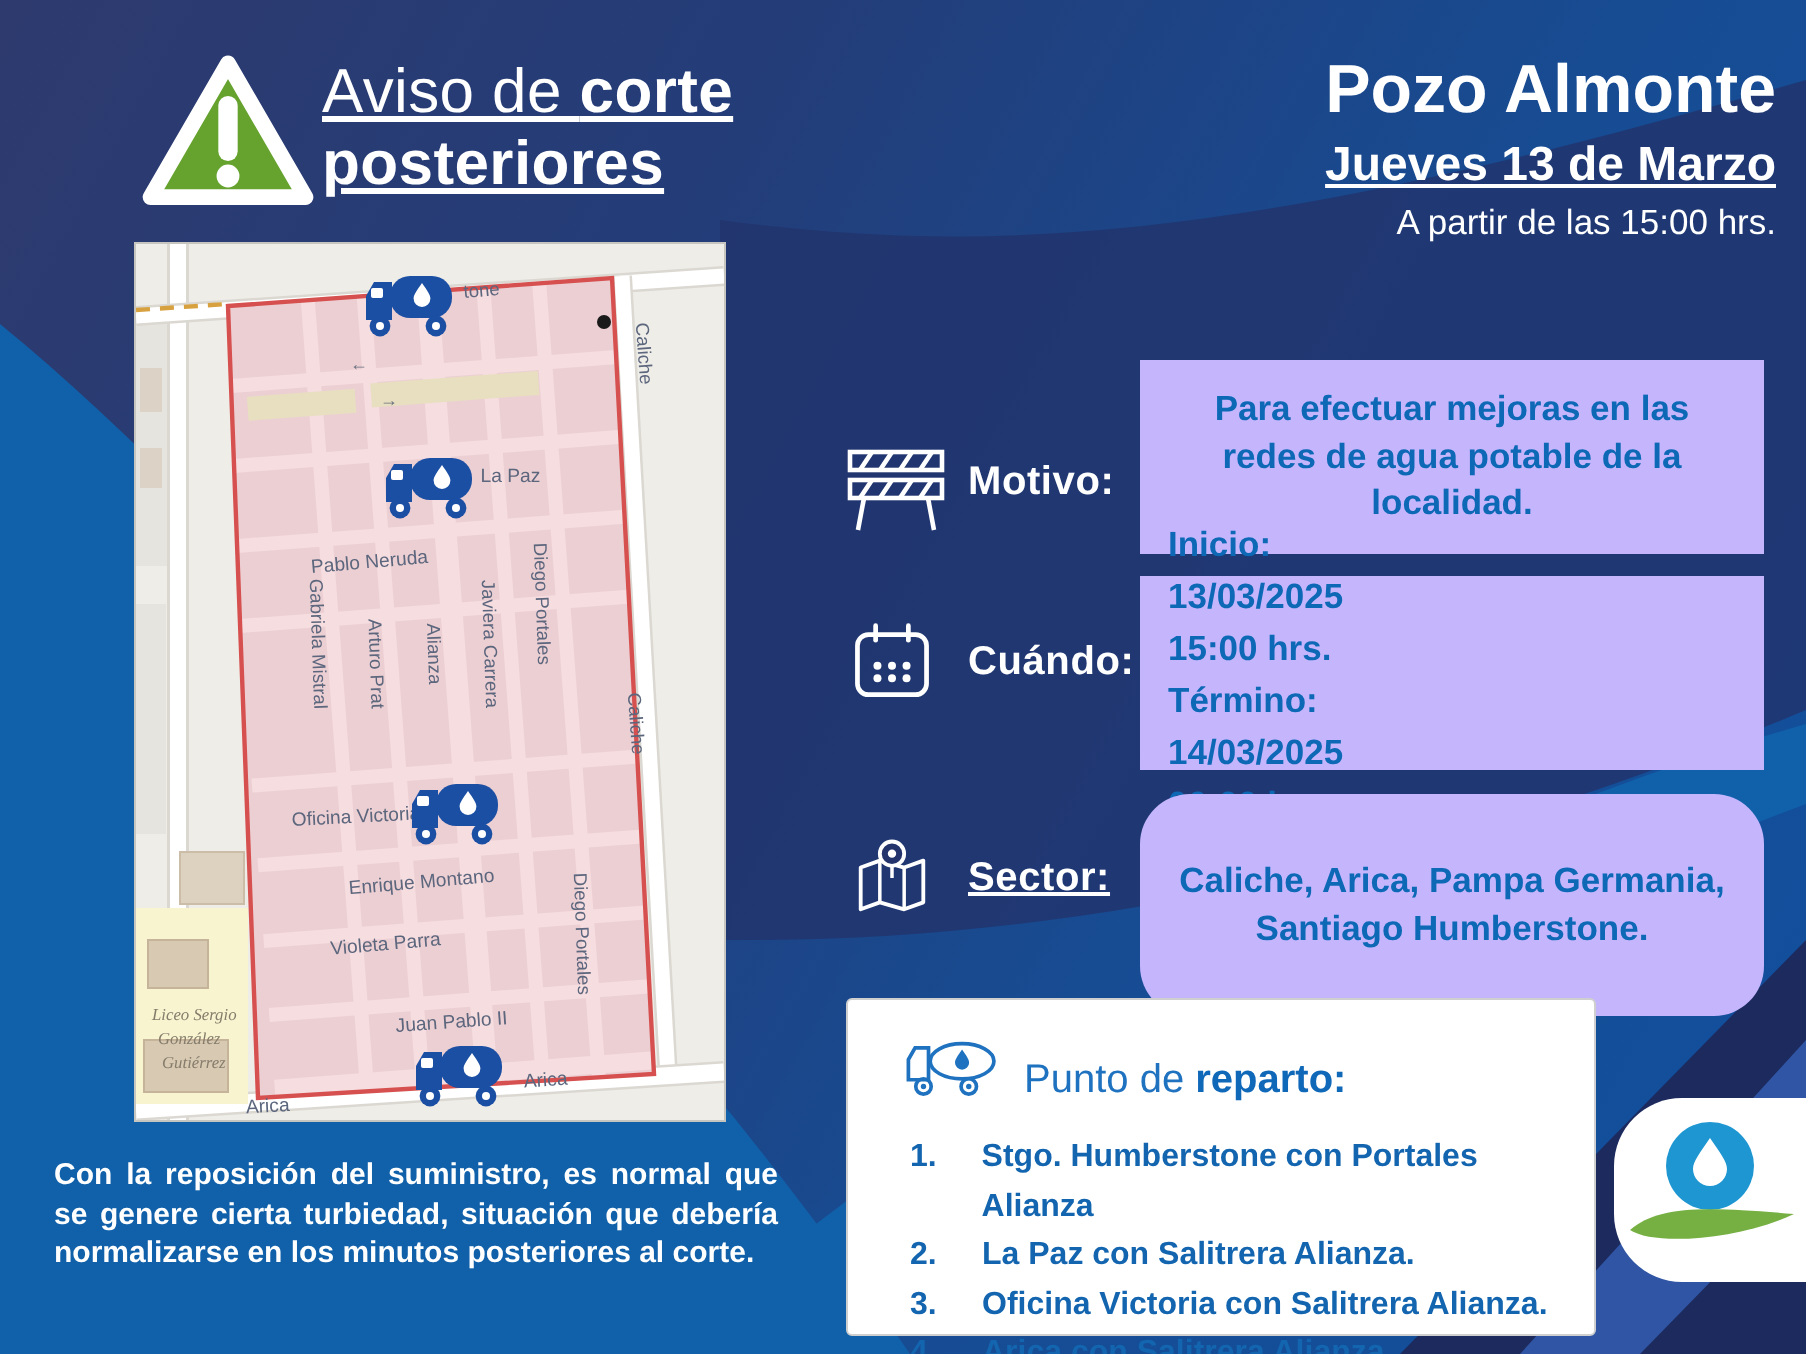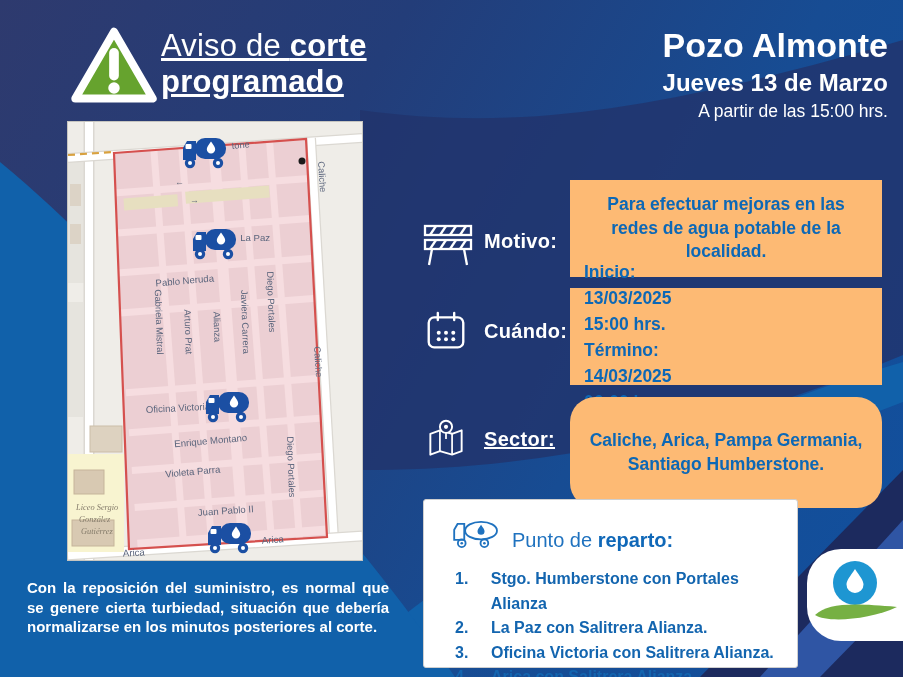--- a/index.html
+++ b/index.html
@@ -9,31 +9,31 @@
     background:#1d3a75;
   }
   .bg{position:absolute;inset:0;}
   
   .warn-icon{position:absolute;left:70px;top:24px;}
   .alert-title{position:absolute;left:161px;top:28px;color:#fff;font-size:31px;line-height:36px;font-weight:500;letter-spacing:.2px;text-decoration:underline;}
   .alert-title b{font-weight:800;}
   .alert-title .l2{font-weight:800;}
   .hdr-right{position:absolute;right:15px;top:24px;text-align:right;color:#fff;}
   .hdr-right .t1{font-size:34px;font-weight:800;line-height:42px;}
-  .hdr-right .t2{font-size:24px;font-weight:800;line-height:33px;}
+  .hdr-right .t2{font-size:24px;font-weight:800;line-height:33px;text-decoration:underline;}
   .hdr-right .t3{font-size:17.5px;font-weight:400;line-height:24px;}
   
   .map-card{position:absolute;left:68px;top:122px;width:294px;height:438px;background:#efede8;box-shadow:0 0 0 1px #c6c5c0;}
   .map-card svg{display:block;}
   .mlbl{fill:#5c667d;font-family:"Liberation Sans",sans-serif;}
   .mlbl-i{fill:#857c6b;font-style:italic;font-family:"Liberation Serif",serif;}
   
   .row-icon{position:absolute;}
   .row-label{position:absolute;left:484px;color:#fff;font-size:20px;font-weight:800;letter-spacing:.3px;}
-  .info-box{position:absolute;left:570px;width:312px;background:#fdba74;color:#0d68b6;font-weight:700;
+  .info-box{position:absolute;left:570px;width:312px;background:#c4b5fd;color:#0d68b6;font-weight:700;
     display:flex;align-items:center;justify-content:center;text-align:center;font-size:17.5px;line-height:23.5px;}
   .info-box .pad{padding:0 16px;}
   .sched{display:block;width:100%;padding-left:14px;text-align:left;}
   .sch-row{display:flex;line-height:26px;flex-direction:column;}
   .sch-name{width:97px;}
   .sch-date{width:118px;}
   
   .reparto{position:absolute;left:423px;top:499px;width:375px;height:169px;background:#fff;border:1.5px solid #cfcfcf;border-radius:3px;box-sizing:border-box;}
   .rep-head{display:flex;align-items:flex-end;gap:10px;margin:16px 0 0 26px;}
   .rep-title{font-size:20px;color:#1f72bf;font-weight:400;}
@@ -68,21 +68,21 @@
     <path d="M0,162 C120,260 260,430 368,560 C400,600 430,640 455,677 L0,677 Z" fill="#1161aa"></path>
   </svg>
 
   <svg class="warn-icon" width="88" height="84" viewBox="0 0 100 92">
     <path d="M50 7 L94 83 L6 83 Z" fill="#66a32e" stroke="#ffffff" stroke-width="9" stroke-linejoin="round"></path>
     <line x1="50" y1="31" x2="50" y2="57" stroke="#fff" stroke-width="11" stroke-linecap="round"></line>
     <circle cx="50" cy="71" r="6.5" fill="#fff"></circle>
   </svg>
   <div class="alert-title">
     <div><span>Aviso de </span><b>corte</b></div>
-    <div class="l2">programado</div>
+    <div class="l2">posteriores</div>
   </div>
 
   <div class="hdr-right">
     <div class="t1">Pozo Almonte</div>
     <div class="t2">Jueves 13 de Marzo</div>
     <div class="t3">A partir de las 15:00 hrs.</div>
   </div>
 
   <div class="map-card">
     <svg width="294" height="438" viewBox="0 0 294 438">

